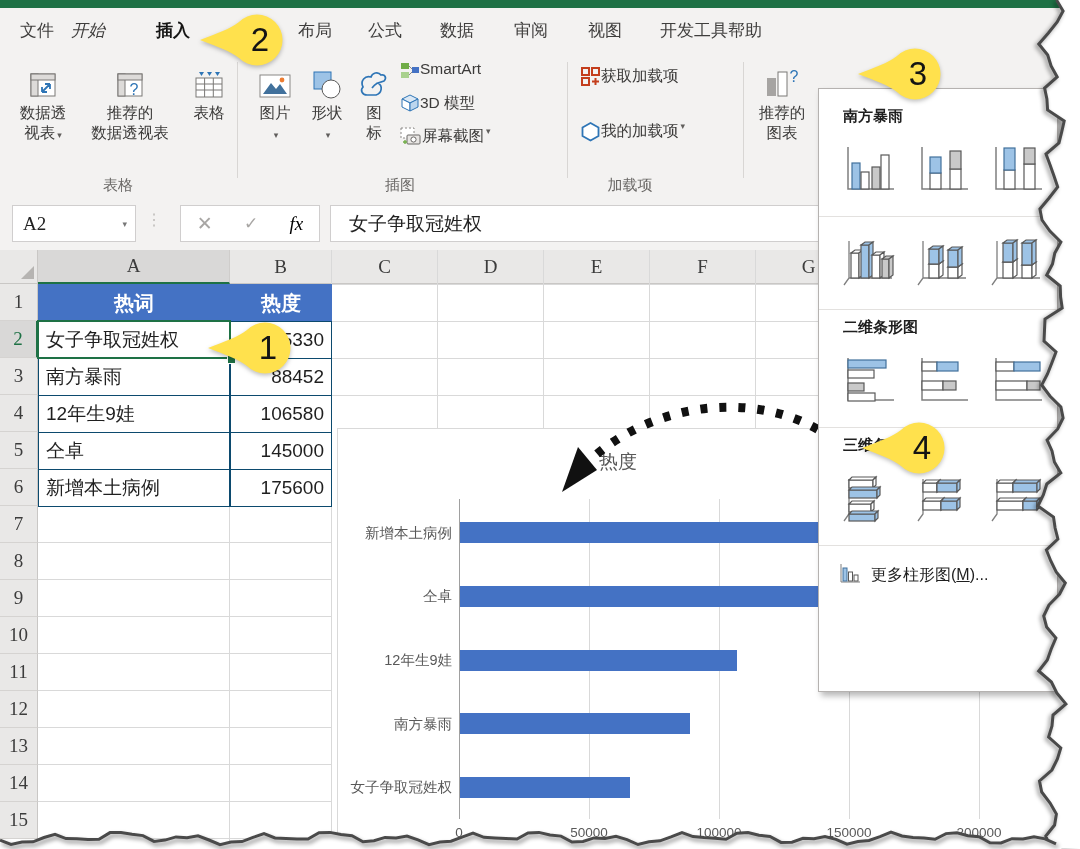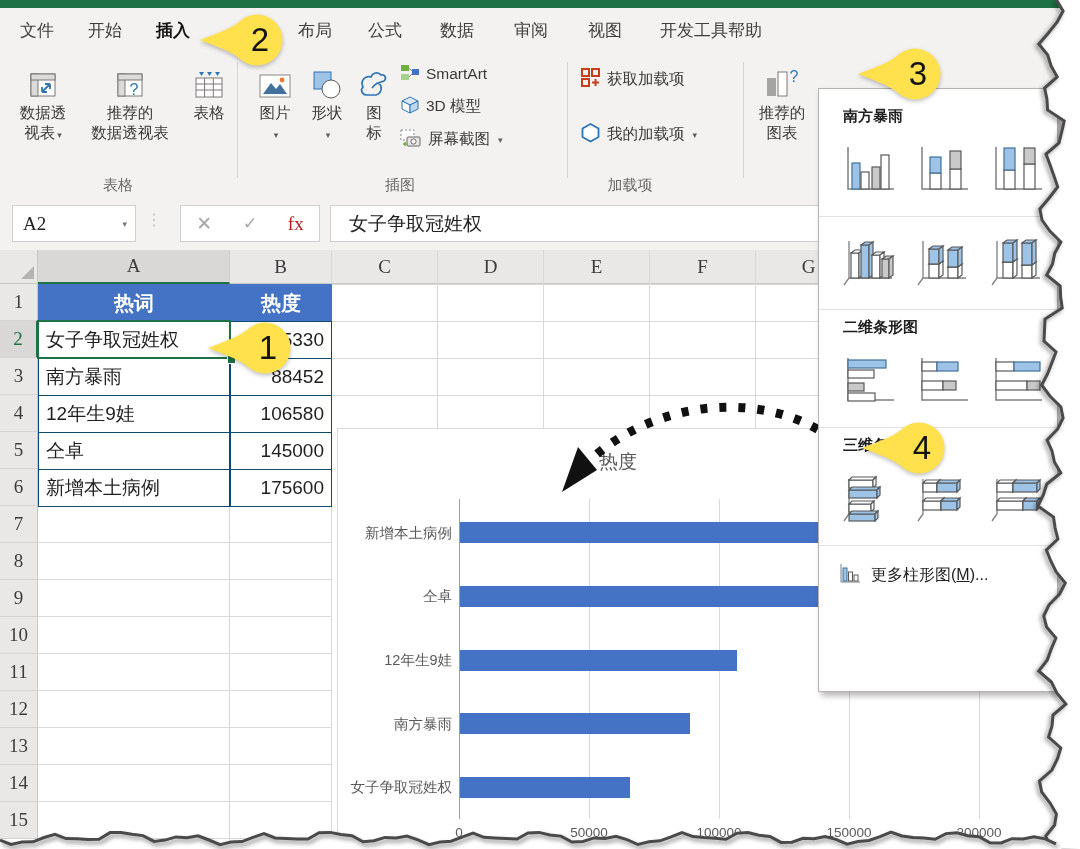--- a/index.html
+++ b/index.html
@@ -14,39 +14,39 @@
   .tab.active{color:#151514;font-weight:bold;}
   .tab-underline{position:absolute;top:47px;height:4px;background:#1e7145;}
 
   
   .ribbon{position:absolute;left:0;top:54px;width:1080px;height:142px;background:#f3f2f1;
           border-bottom:1px solid #d4d2d0;}
   .vsep{position:absolute;top:8px;height:116px;width:1px;background:#d8d6d4;}
   .bigbtn{position:absolute;top:4px;display:flex;flex-direction:column;align-items:center;
           text-align:center;font-size:15.5px;line-height:20px;color:#3b3a39;}
   .bigbtn .ic{height:42px;display:flex;align-items:flex-end;justify-content:center;margin-bottom:3px;}
-  .smallbtn{display:flex;align-items:center;gap:6px;font-size:15.5px;color:#3b3a39;height:27px;}
+  .smallbtn{display:flex;align-items:flex-start;font-size:15.5px;color:#3b3a39;height:27px;}
   .caret{font-size:9px;color:#605e5c;margin-left:2px;}
   .grouplabel{position:absolute;top:122px;width:120px;text-align:center;font-size:15px;color:#6a6866;}
   .chartbtn-active{position:absolute;left:818px;top:56px;width:48px;height:34px;background:#d0cecc;
                    display:flex;align-items:center;justify-content:center;gap:3px;}
 
   
   .formulabar{position:absolute;left:0;top:196px;width:1080px;height:54px;background:#f3f2f1;
               border-bottom:1px solid #cfcdcb;}
   .namebox{position:absolute;left:12px;top:9px;width:124px;height:37px;background:#fff;
            border:1px solid #d0cece;font-family:"Liberation Serif",serif;font-size:19px;color:#222;
            display:flex;align-items:center;padding-left:10px;box-sizing:border-box;}
   .namebox .nb-caret{position:absolute;right:8px;font-size:9px;color:#777;font-family:"Liberation Sans",sans-serif;}
   .fb-dots{position:absolute;left:146px;top:14px;color:#c2c0be;font-size:16px;letter-spacing:0;}
   .fxbox{position:absolute;left:180px;top:9px;width:140px;height:37px;background:#fff;border:1px solid #d0cece;
          box-sizing:border-box;display:flex;align-items:center;justify-content:space-around;}
   .fxbox .x{color:#a8a6a4;font-size:19px;}
   .fxbox .ck{color:#a8a6a4;font-size:17px;}
-  .fxbox .fx{font-family:"Liberation Serif",serif;font-size:19px;color:#b91c1c;}
+  .fxbox .fx{font-family:"Liberation Serif",serif;font-style:italic;font-size:19px;color:#000000;}
   .ffield{position:absolute;left:330px;top:9px;width:750px;height:37px;background:#fff;
           border:1px solid #d0cece;border-right:none;box-sizing:border-box;display:flex;align-items:center;
           padding-left:18px;font-size:19px;color:#222;}
 
   
   .cornerbox{position:absolute;left:0;top:250px;width:38px;height:34px;background:#e9e8e7;
              border-right:1px solid #c9c7c5;border-bottom:1px solid #c9c7c5;box-sizing:border-box;}
   .cornertri{position:absolute;left:21px;top:266px;width:0;height:0;
              border-left:13px solid transparent;border-bottom:13px solid #b6b4b2;}
   .colhdr{position:absolute;top:250px;height:34px;background:#e9e8e7;border-right:1px solid #cfcdcb;
@@ -101,21 +101,21 @@
   .tear-svg{position:absolute;left:0;top:0;z-index:40;pointer-events:none;}
 </style>
 </head>
 <body>
 
 <div class="stage">
 
   <div class="title-strip"></div>
   <div class="tabrow" id="tabrow">
       <div class="tab" style="left: 20px;">文件</div>
-      <div class="tab" style="left: 88px;">开始</div>
+      <div class="tab" style="left: 71px; font-style: italic;">开始</div>
       <div class="tab active" style="left: 156px;">插入</div>
       <div class="tab-underline" style="left: 152px; width: 44px;"></div>
       <div class="tab" style="left: 298px;">布局</div>
       <div class="tab" style="left: 368px;">公式</div>
       <div class="tab" style="left: 440px;">数据</div>
       <div class="tab" style="left: 514px;">审阅</div>
       <div class="tab" style="left: 588px;">视图</div>
       <div class="tab" style="left: 660px;">开发工具</div>
       <div class="tab" style="left: 728px;">帮助</div>
     </div>

